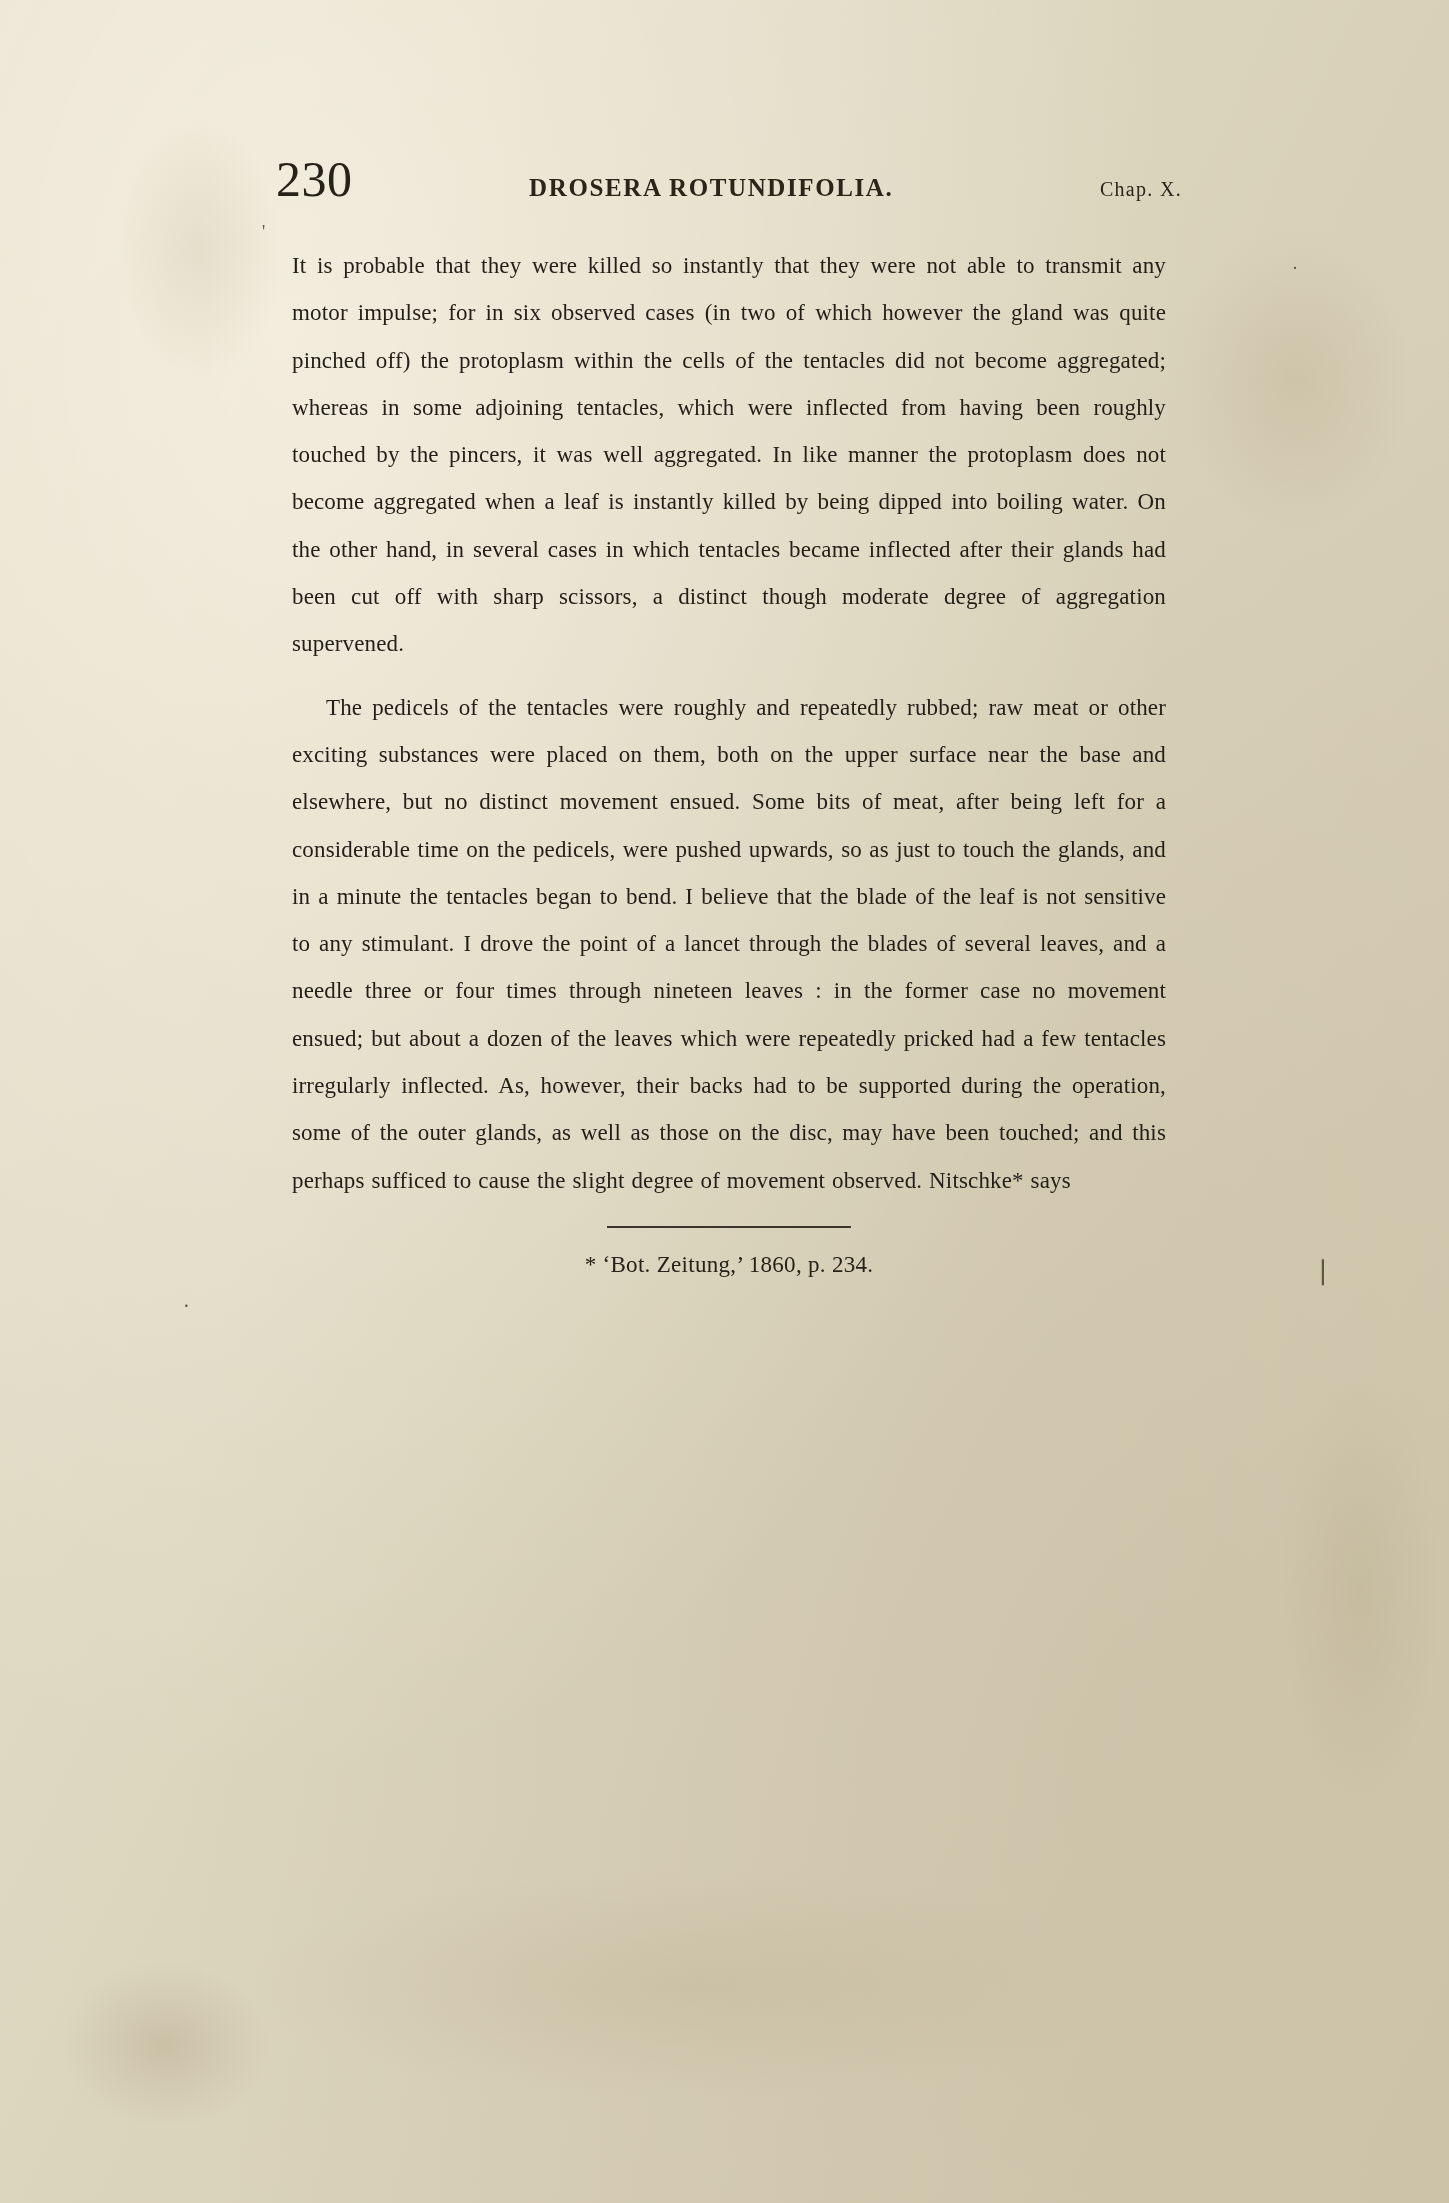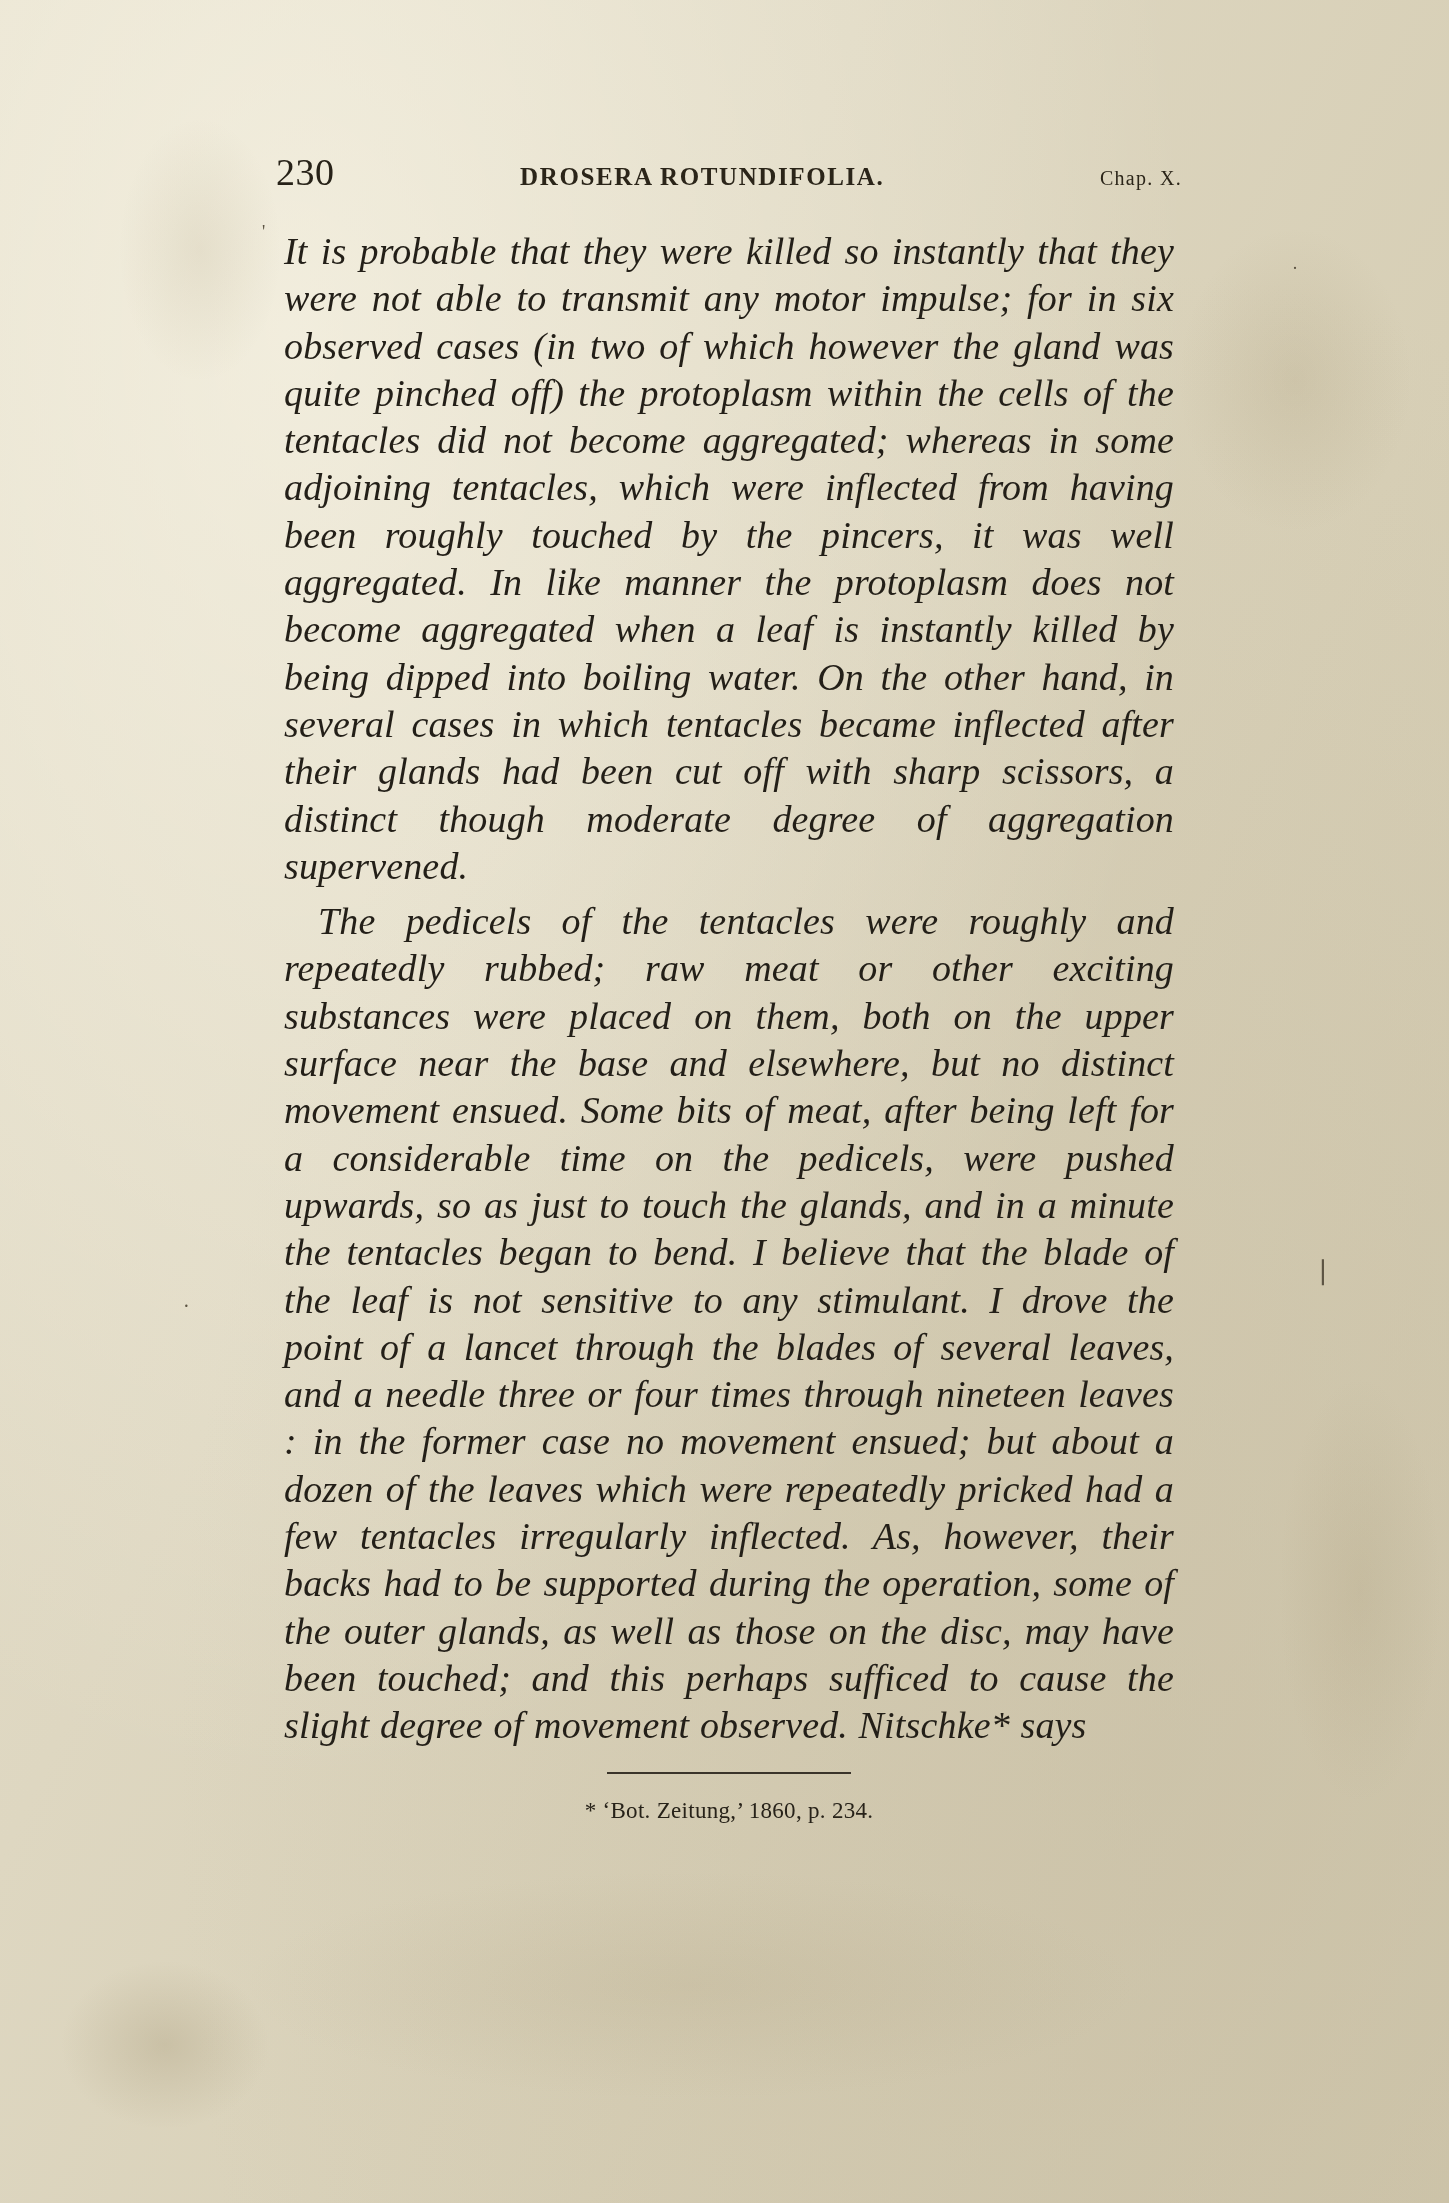--- a/index.html
+++ b/index.html
@@ -48,47 +48,46 @@
   }
 
   .header {
     display: flex;
     align-items: baseline;
     justify-content: space-between;
     color: #2a2520;
     margin-bottom: 34px;
   }
   .folio {
-    font-size: 38px;
+    font-size: 50px;
     letter-spacing: 0.5px;
     color: #272218;
   }
   .running-title {
     font-size: 25px;
     letter-spacing: 1.6px;
     color: #2b2519;
     margin-left: -30px;
     font-weight: bold;
   }
   .chapter {
     font-size: 20px;
     letter-spacing: 1.3px;
     color: #2b2519;
   }
 
   .body-text p {
-    margin: 8px;
+    margin: 16px;
     text-align: justify;
     text-justify: inter-word;
-    font-size: 38px;
+    font-size: 23px;
     line-height: 47.3px;
     color: #231f18;
     letter-spacing: 0.15px;
     word-spacing: 1px;
-    font-style: italic;
   }
   .body-text p.indent {
     text-indent: 34px;
   }
 
   .footnote-wrap {
     margin-top: 22px;
   }
   .footnote-rule {
     width: 244px;

